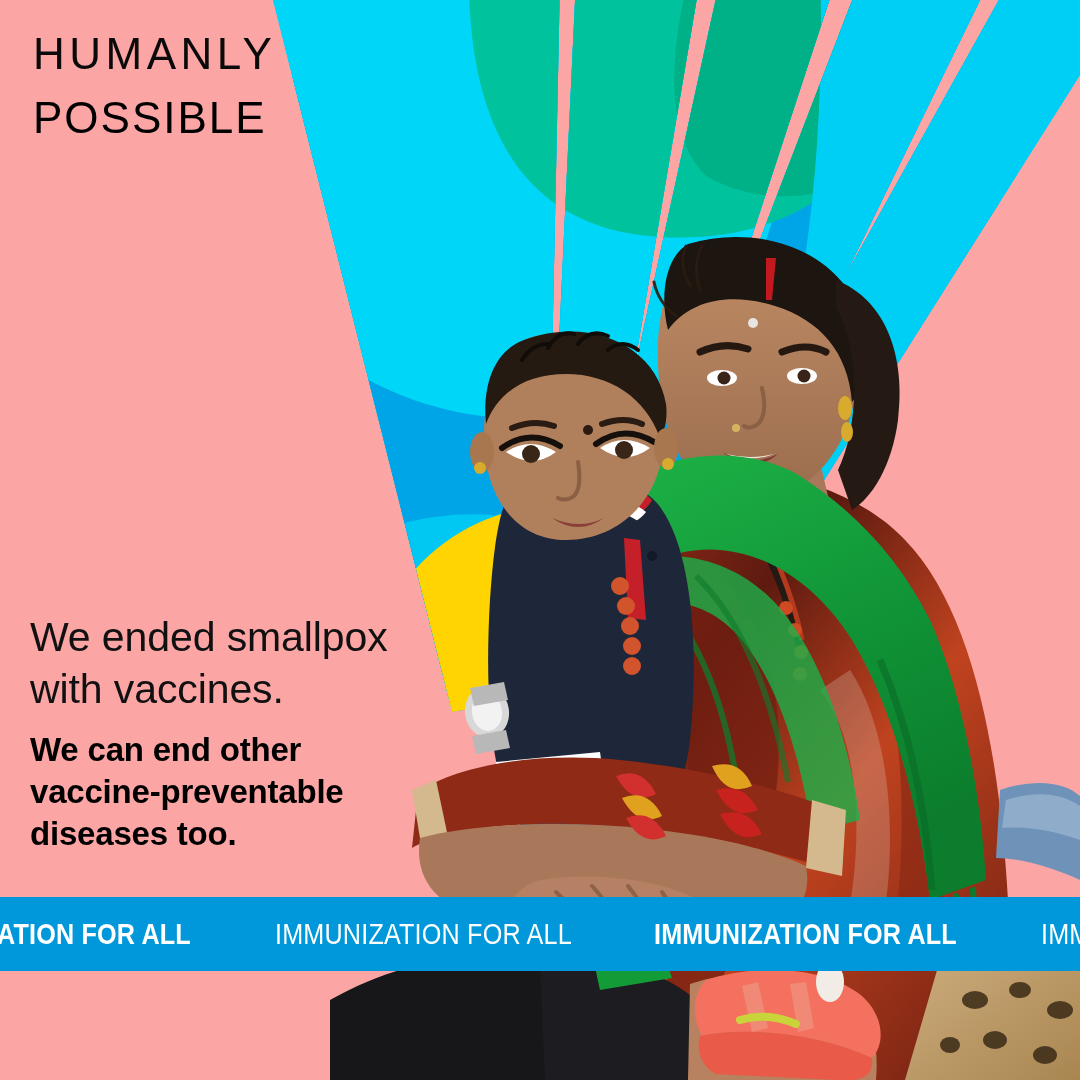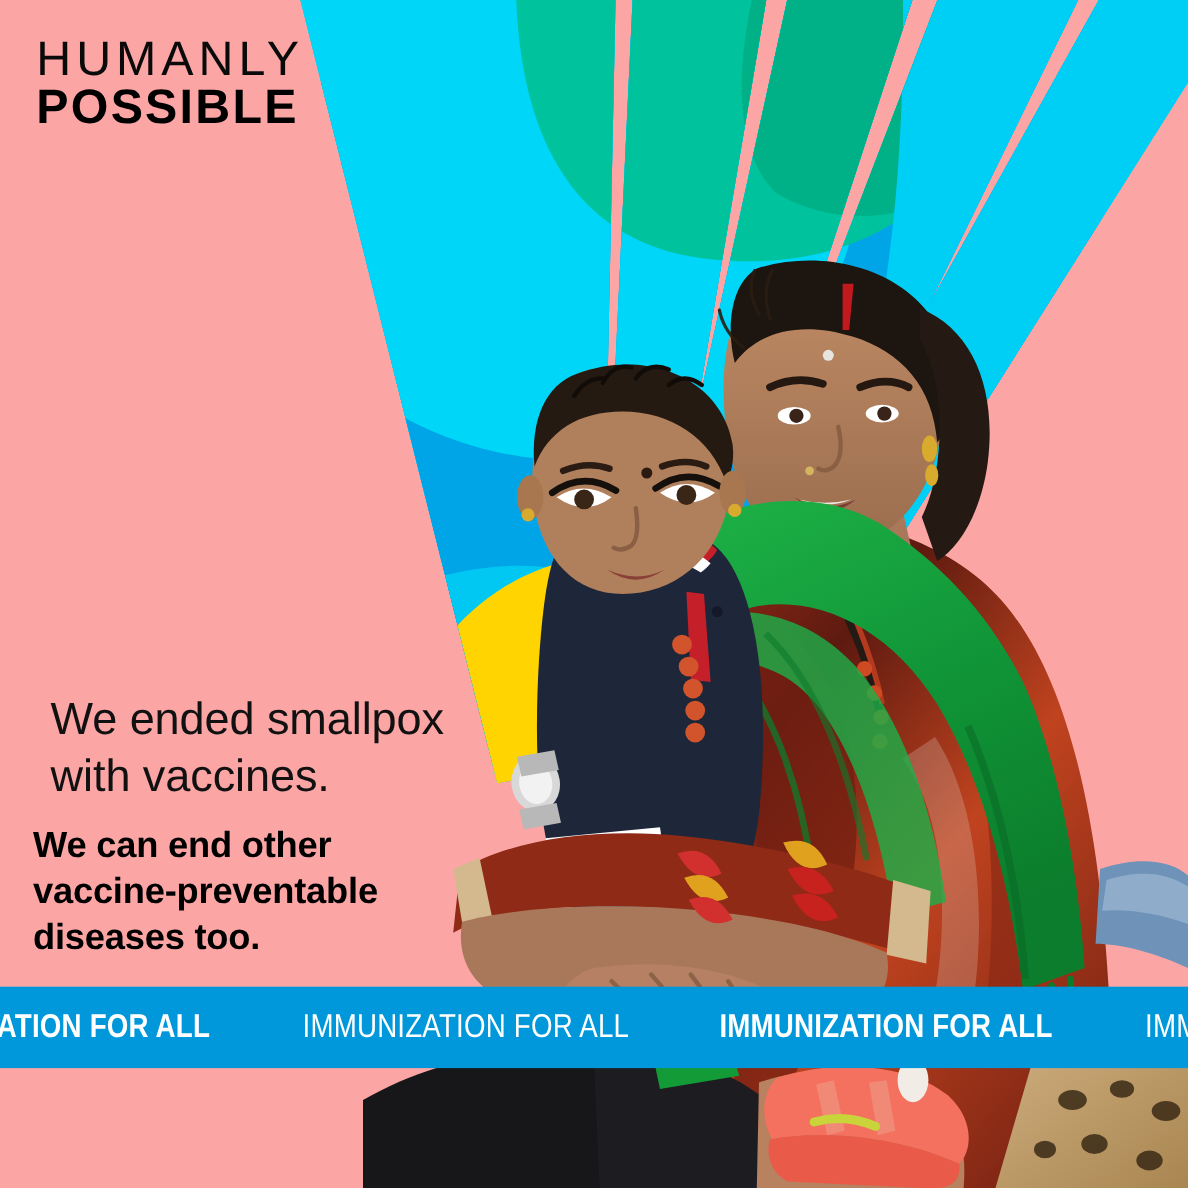--- a/index.html
+++ b/index.html
@@ -46,42 +46,42 @@
   #logo .line1 {
     font-size: 44px;
     font-weight: 300;
     letter-spacing: 4.5px;
     color: #0a0a0a;
     display: block;
     font-stretch: normal;
   }
   #logo .line2 {
     font-size: 44px;
-    font-weight: 700;
+    font-weight: 400;
     letter-spacing: 2.0px;
     color: #000000;
     display: block;
-    margin-top: 0;
+    margin-top: 20px;
   }
 
   
   #headline {
     position: absolute;
     left: 30px;
     top: 612px;
     width: 390px;
     z-index: 40;
   }
   #headline .light {
     font-size: 41px;
     font-weight: 400;
     line-height: 1.26;
     color: #111111;
     letter-spacing: -0.1px;
-    margin: 16px;
+    margin: 0;
   }
   #headline .bold {
     font-size: 33px;
     font-weight: 800;
     line-height: 1.27;
     color: #000000;
     letter-spacing: -0.2px;
     margin: 14px 0 17px 0;
   }
 

